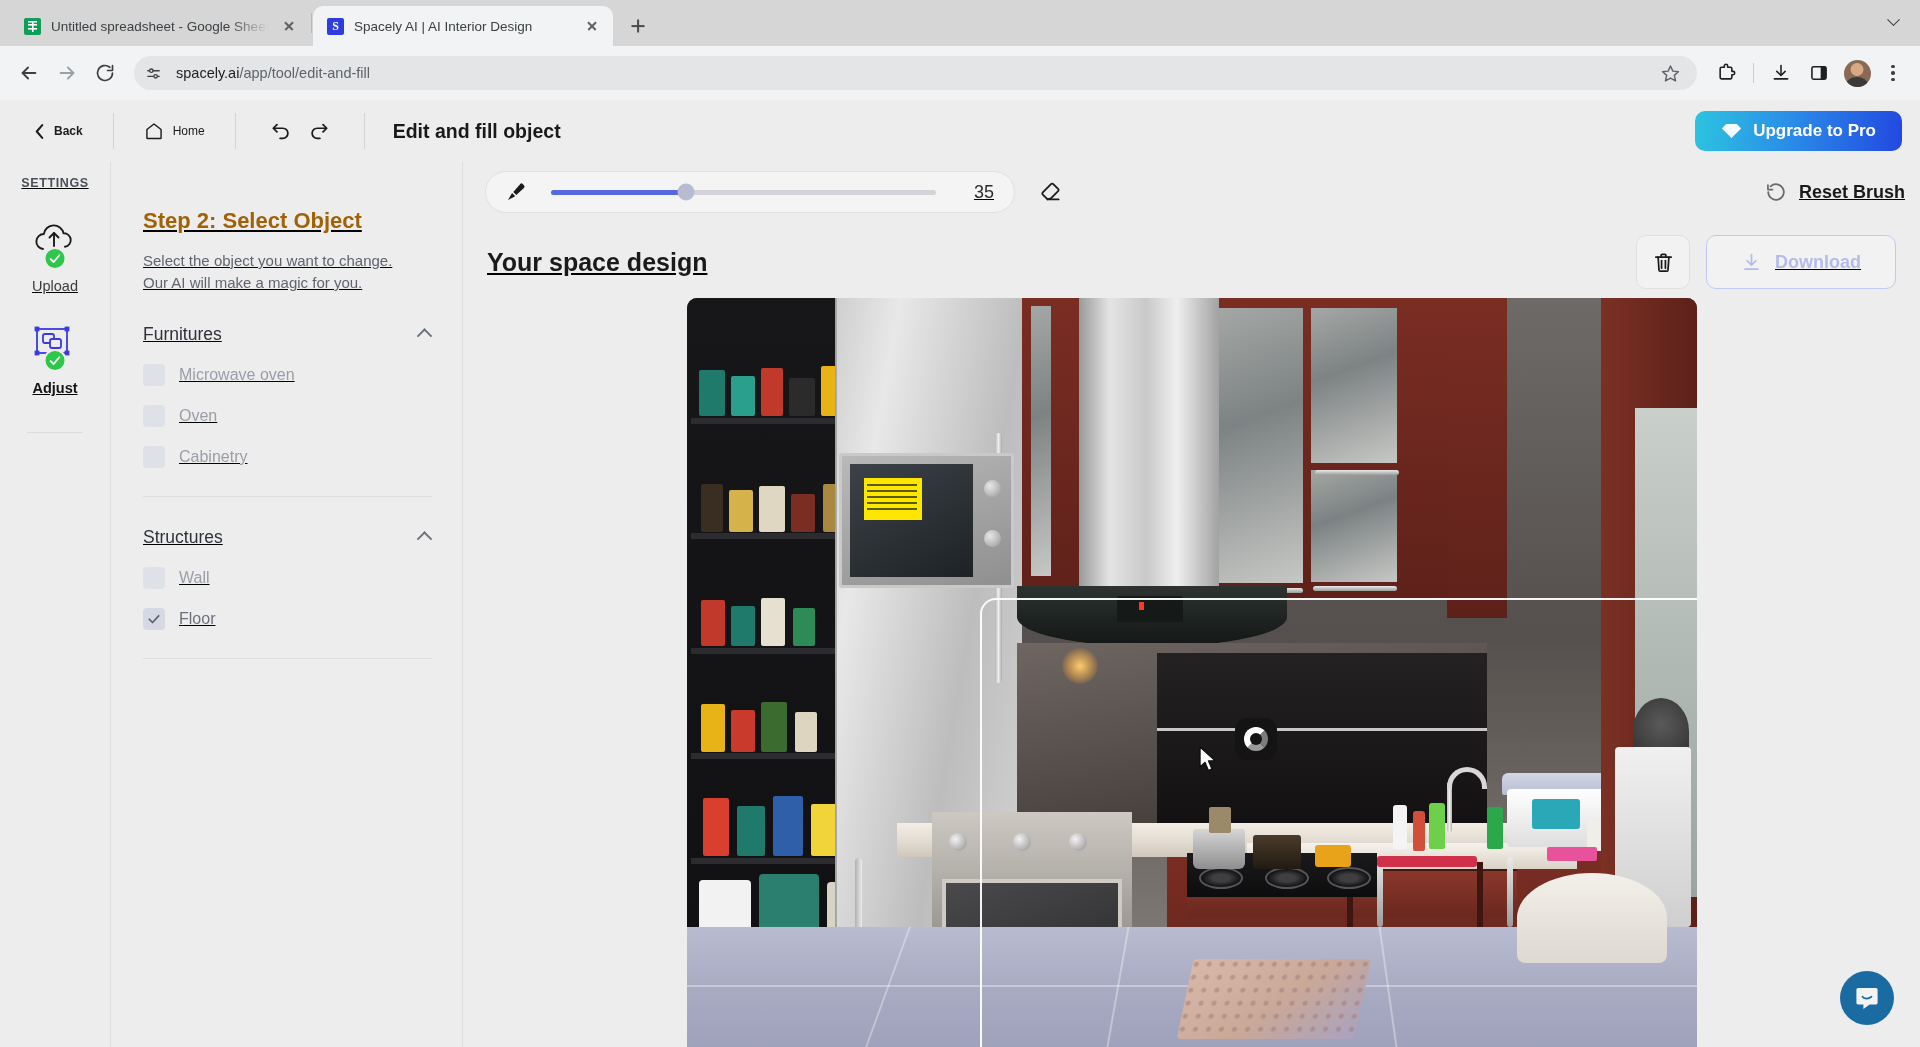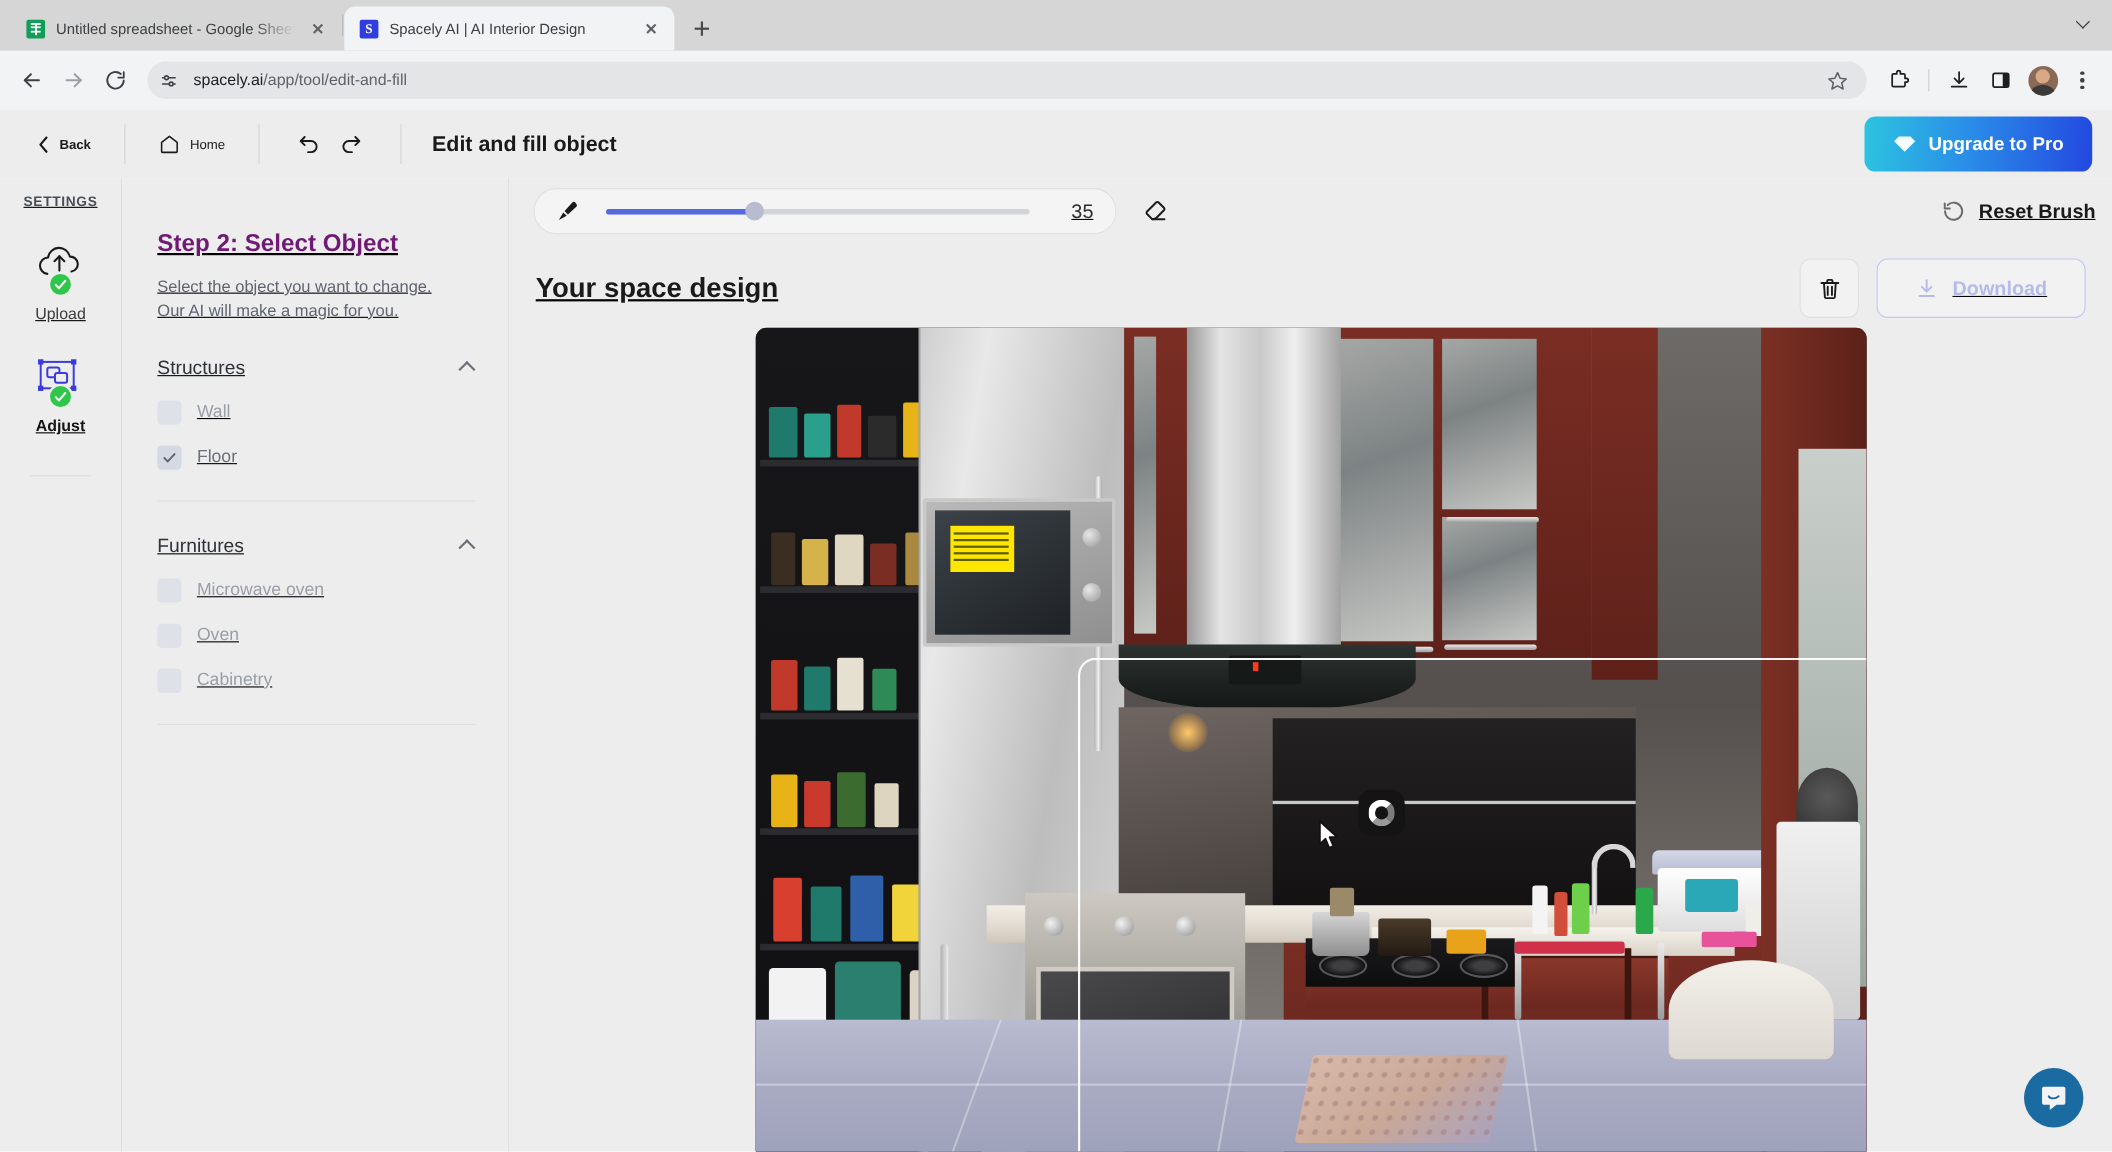--- a/index.html
+++ b/index.html
@@ -228,21 +228,21 @@
     width: 38px; height: 38px;
     display:flex; align-items:center; justify-content:center;
     cursor:pointer; border-radius: 8px;
   }
   .hdr-title {
     font-size: 19.5px; font-weight: 700; color: #191919;
     margin-left: 2px;
   }
   .spacer { flex: 1 1 auto; }
   .upgrade-btn {
-    height: 50px;
+    height: 40px;
     padding: 0 26px;
     border-radius: 10px;
     background: linear-gradient(95deg,#2cc4e0 0%, #2a8ae8 48%, #2348e0 100%);
     color: #fff;
     font-size: 17px; font-weight: 600;
     display: flex; align-items: center; gap: 11px;
     cursor: pointer; border: none;
     font-family: "Liberation Sans", sans-serif;
   }
 
@@ -281,21 +281,21 @@
 
   
   .panel {
     width: 352px;
     flex: 0 0 352px;
     background: #ededed;
     border-right: 1px solid #dddddd;
     padding: 46px 30px 0 32px;
     overflow: hidden;
   }
-  .panel-title { font-size: 22px; font-weight: 700; color: #701a75; }
+  .panel-title { font-size: 22px; font-weight: 700; color: #a16207; }
   .panel-desc {
     margin-top: 16px;
     font-size: 15px; line-height: 1.45; color: #5f6470;
   }
   .group { margin-top: 30px; }
   .group-head {
     display: flex; align-items: center; justify-content: space-between;
     cursor: pointer; padding-right: 2px;
   }
   .group-title { font-size: 17.5px; color: #2d3138; }
@@ -740,57 +740,57 @@
 
     <div class="panel">
       <div class="panel-title">Step 2: Select Object</div>
       <div class="panel-desc">
         <div>Select the object you want to change.</div>
         <div>Our AI will make a magic for you.</div>
       </div>
 
       <div class="group">
         <div class="group-head">
+          <span class="group-title">Furnitures</span>
+          <span class="chev-up"></span>
+        </div>
+
+        <div class="opt">
+          <span class="cbox"></span>
+          <span class="opt-label">Microwave oven</span>
+        </div>
+        <div class="opt">
+          <span class="cbox"></span>
+          <span class="opt-label">Oven</span>
+        </div>
+        <div class="opt">
+          <span class="cbox"></span>
+          <span class="opt-label">Cabinetry</span>
+        </div>
+
+        <div class="group-rule"></div>
+      </div>
+
+      <div class="group">
+        <div class="group-head">
           <span class="group-title">Structures</span>
           <span class="chev-up"></span>
         </div>
 
         <div class="opt">
           <span class="cbox"></span>
           <span class="opt-label">Wall</span>
         </div>
         <div class="opt enabled">
           <span class="cbox checked">
             <svg width="14" height="14" viewBox="0 0 24 24" fill="none" stroke="#5d6472" stroke-width="3" stroke-linecap="round" stroke-linejoin="round">
                 <polyline points="4 12.5 9.5 18 20 6.5"></polyline>
               </svg>
           </span>
           <span class="opt-label">Floor</span>
-        </div>
-
-        <div class="group-rule"></div>
-      </div>
-
-      <div class="group">
-        <div class="group-head">
-          <span class="group-title">Furnitures</span>
-          <span class="chev-up"></span>
-        </div>
-
-        <div class="opt">
-          <span class="cbox"></span>
-          <span class="opt-label">Microwave oven</span>
-        </div>
-        <div class="opt">
-          <span class="cbox"></span>
-          <span class="opt-label">Oven</span>
-        </div>
-        <div class="opt">
-          <span class="cbox"></span>
-          <span class="opt-label">Cabinetry</span>
         </div>
 
         <div class="group-rule"></div>
       </div>
     </div>
 
     <div class="canvas">
 
       <div class="brushbar">
         <div class="brush-pill">

